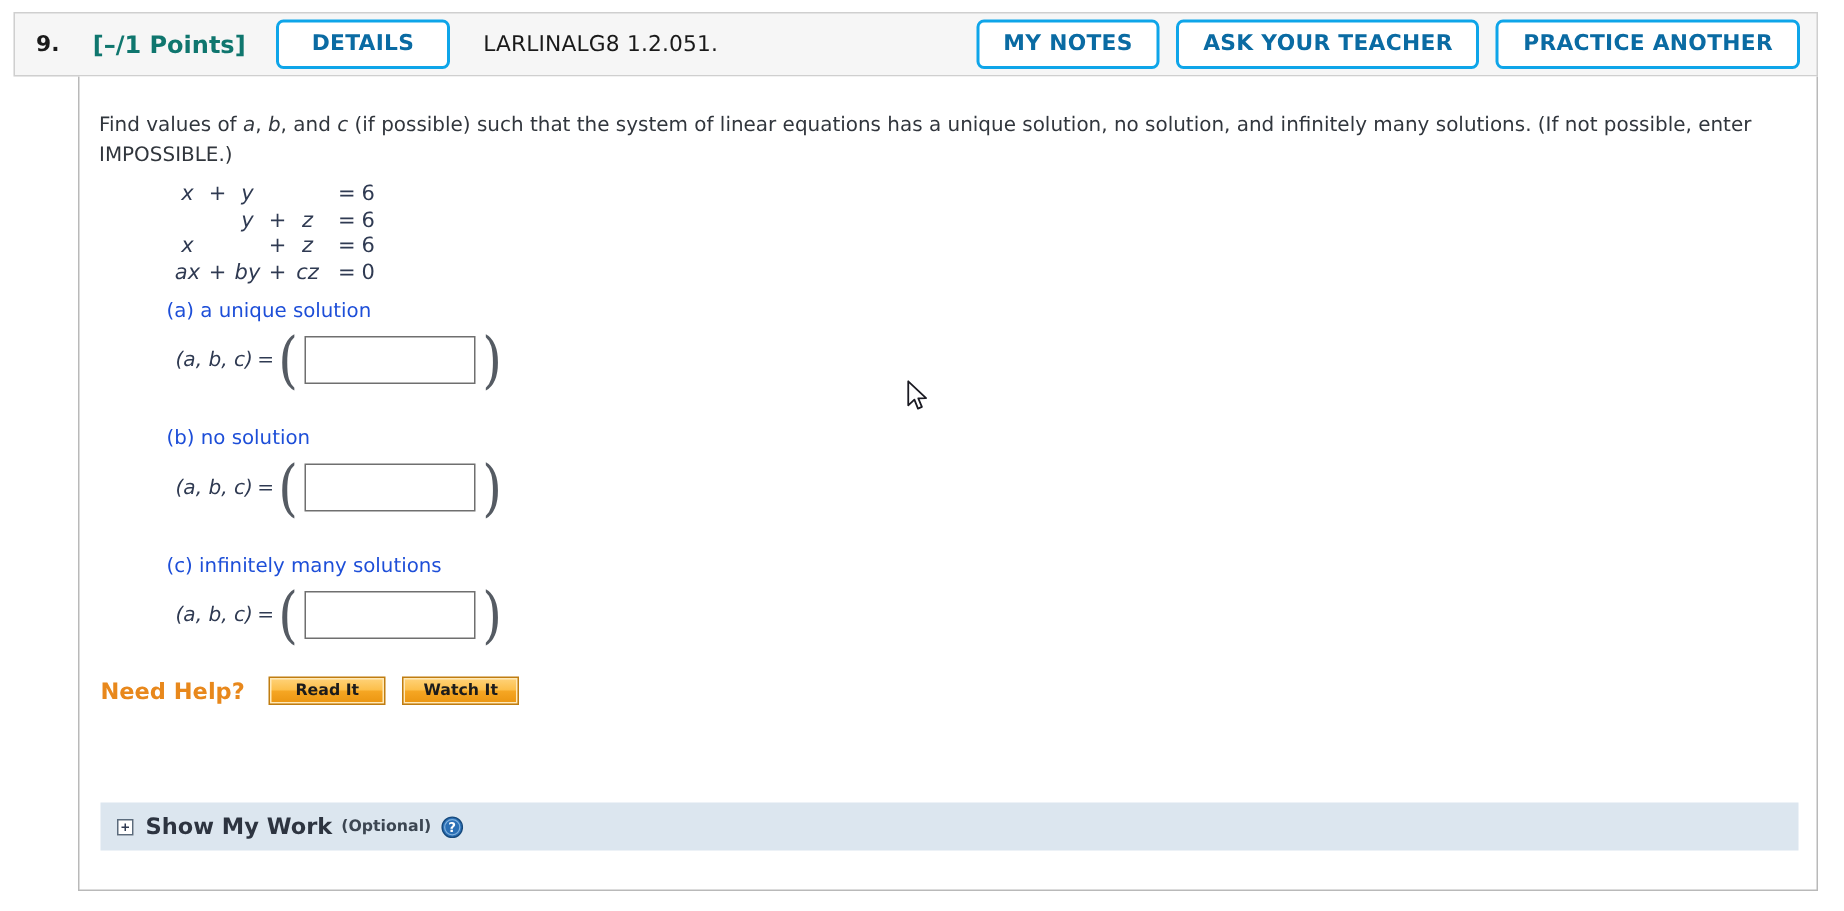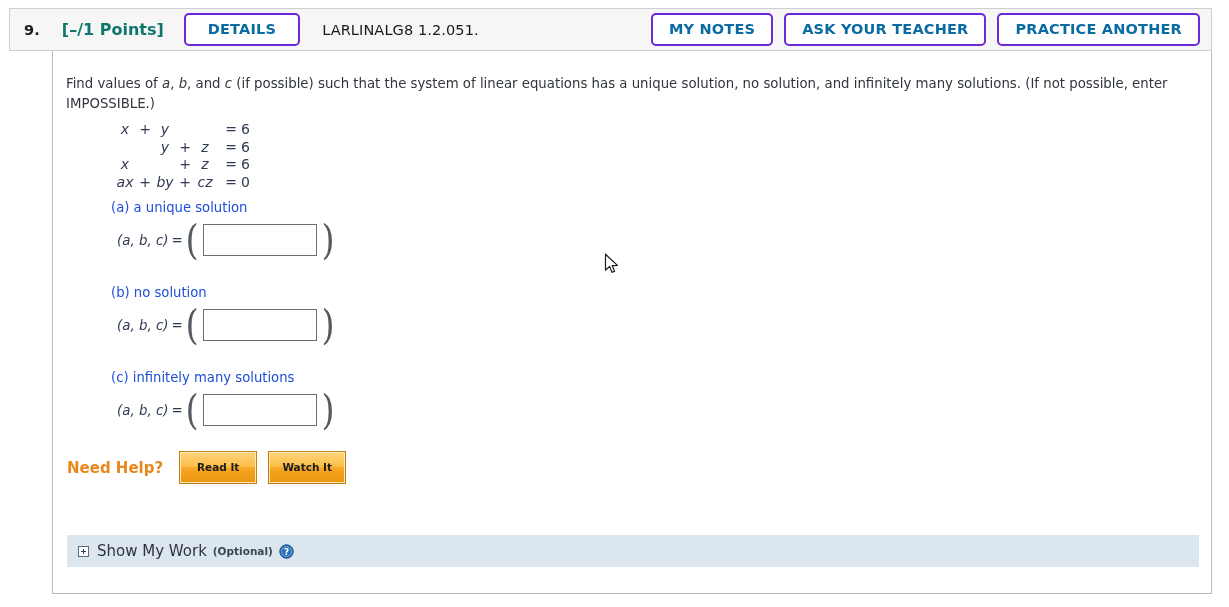--- a/index.html
+++ b/index.html
@@ -39,21 +39,21 @@
     white-space: nowrap;
   }
   .qpoints {
     font-size: 16px;
     font-weight: bold;
     color: #0f766e;
     margin-left: 22px;
     white-space: nowrap;
   }
   .btn-outline {
-    border: 2px solid #6d28d9;
+    border: 2px solid #0ea5e9;
     border-radius: 5px;
     background: #ffffff;
     color: #0a6ba3;
     font-size: 14.5px;
     font-weight: bold;
     letter-spacing: 0.2px;
     padding: 7px 16px 8px;
     line-height: 1;
     white-space: nowrap;
     cursor: pointer;
@@ -175,21 +175,21 @@
   }
   .needhelp-label {
     font-size: 15px;
     font-weight: bold;
     color: #e8881c;
     margin-right: 16px;
     white-space: nowrap;
   }
   .helpbtn {
     width: 78px;
-    height: 33px;
+    height: 19px;
     box-sizing: border-box;
     border: 1px solid #c07d10;
     background: linear-gradient(to bottom, #ffd37a 0%, #fcbf4b 46%, #f5a623 52%, #eb9510 100%);
     box-shadow: inset 0 0 0 1px #ffe9b8;
     font-size: 10.5px;
     font-weight: bold;
     color: #1c1c1c;
     text-align: center;
     line-height: 17px;
     margin-right: 11px;
@@ -224,21 +224,21 @@
   }
   .expander::before, .expander::after {
     content: "";
     position: absolute;
     background: #2f3a52;
   }
   .expander::before { left: 2px; right: 2px; top: 4px; height: 1px; }
   .expander::after { top: 2px; bottom: 2px; left: 4px; width: 1px; }
   .smw-title {
     font-size: 15px;
-    font-weight: normal;
+    font-weight: bold;
     color: #2d3440;
     white-space: nowrap;
   }
   .smw-optional {
     font-size: 10.5px;
     font-weight: bold;
     color: #3c4652;
     margin-left: 6px;
     white-space: nowrap;
   }

